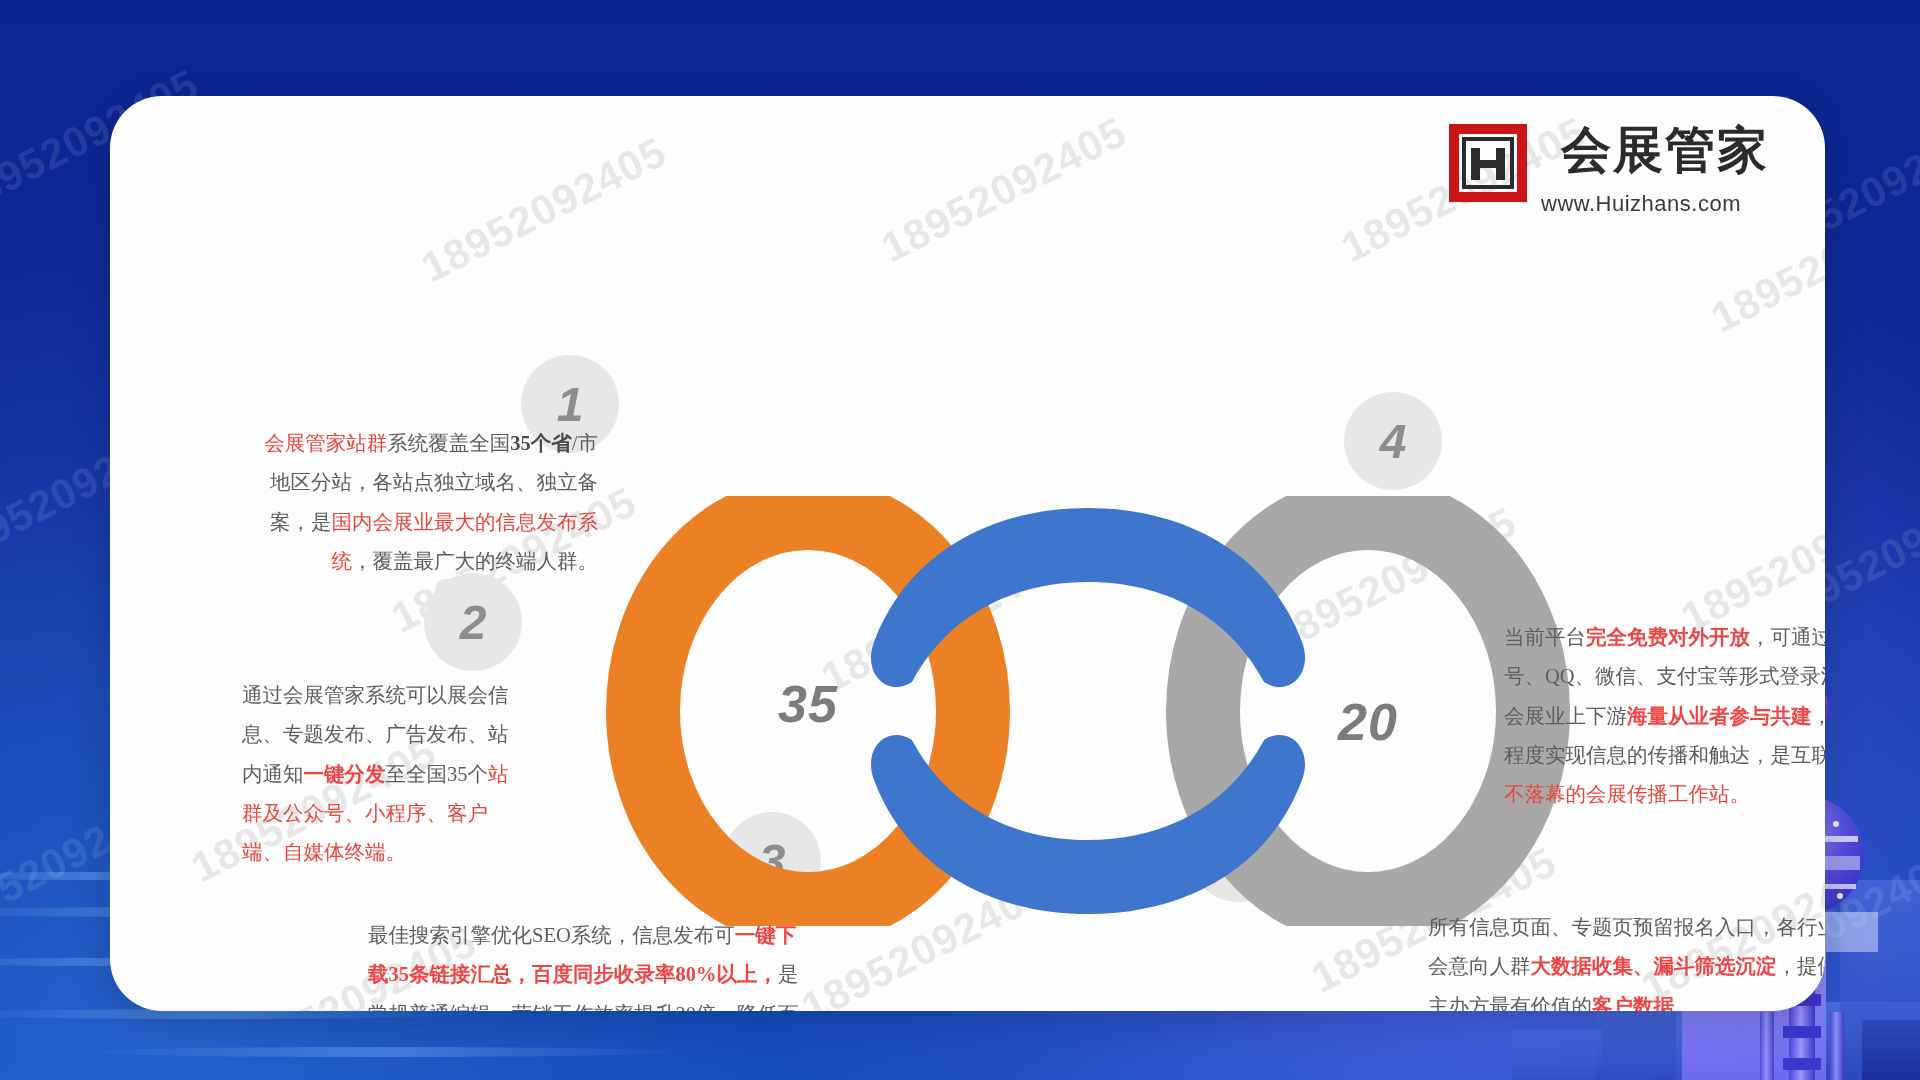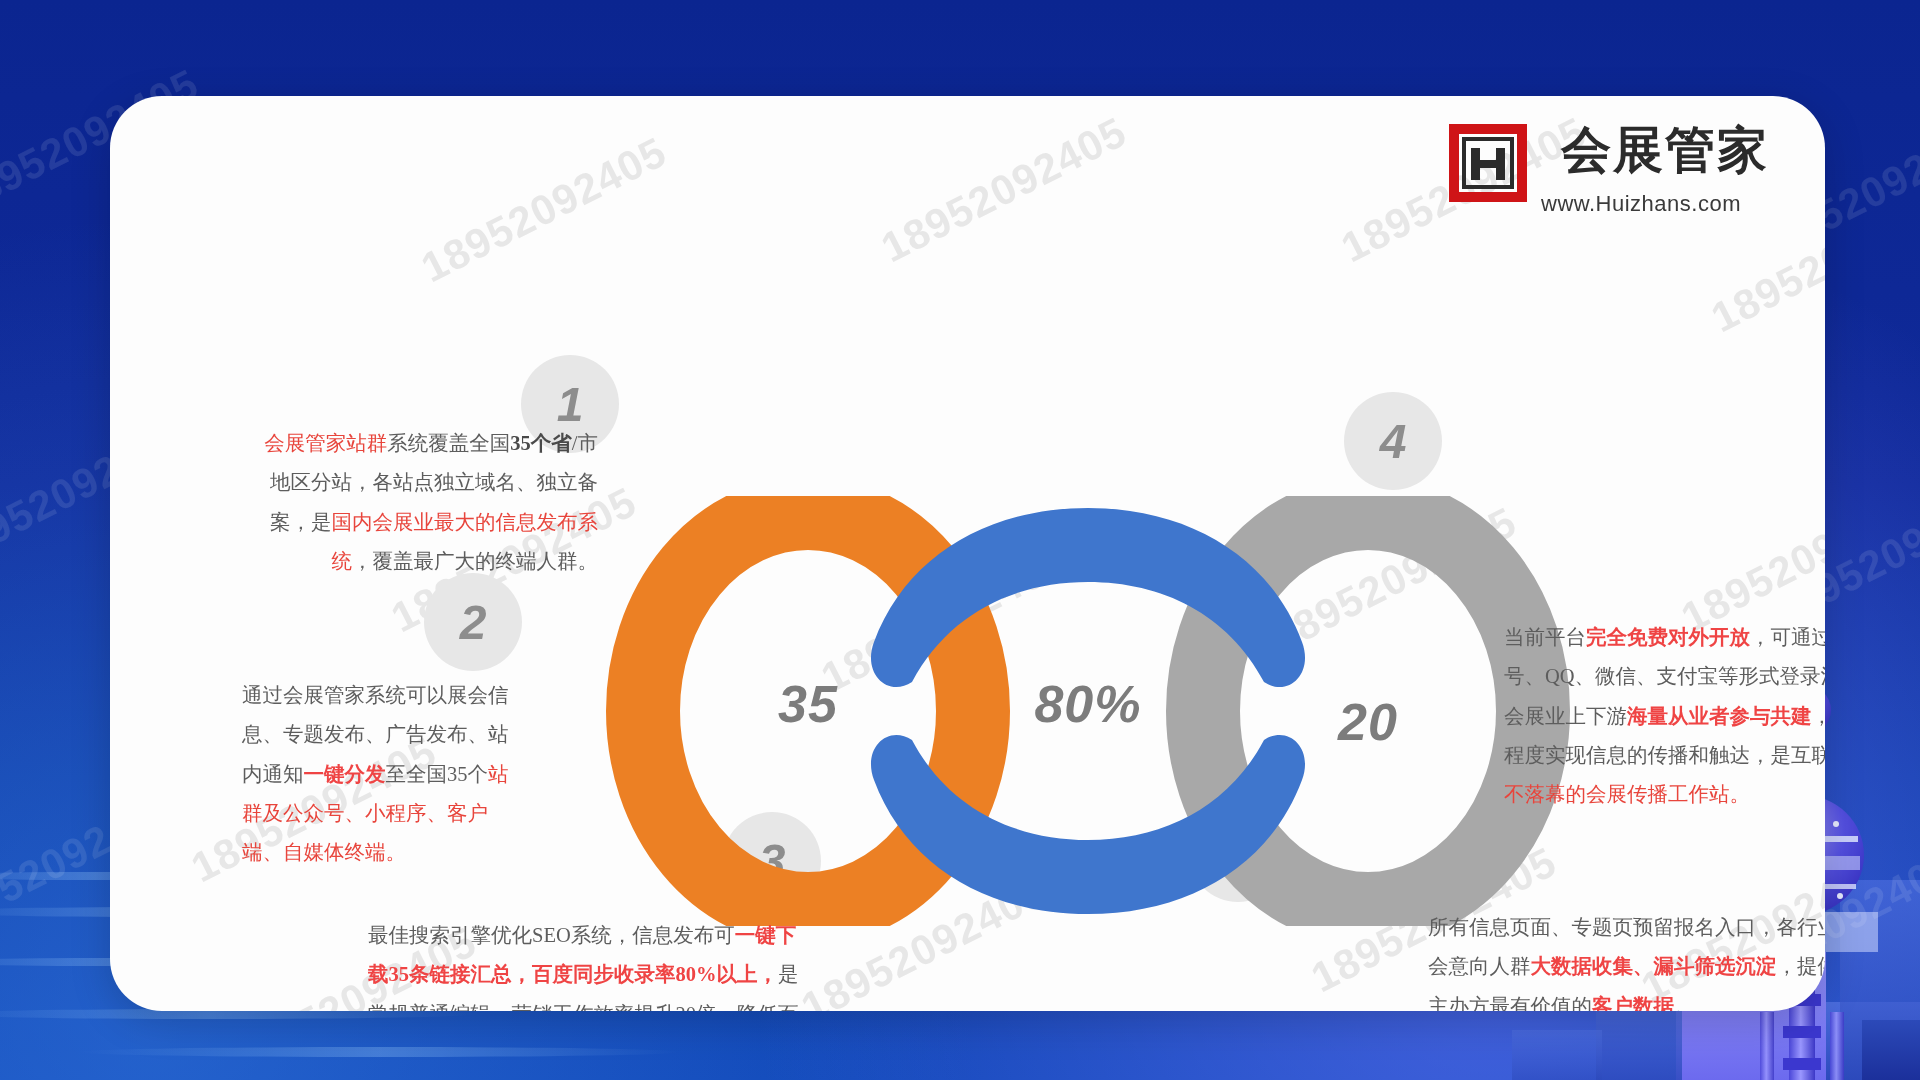--- a/index.html
+++ b/index.html
@@ -249,21 +249,20 @@
       <path d="M 286 284
                C 318 370, 400 418, 500 418
                C 600 418, 682 370, 714 284
                C 726 252, 700 228, 676 244
                C 640 312, 574 344, 500 344
                C 426 344, 360 312, 324 244
                C 300 228, 274 252, 286 284 Z" fill="#3f76cd"></path>
     </svg>
 
     <div class="ring-num" style="left:618px;top:578px;width:160px;">35</div>
-    <div class="ring-num" style="left:898px;top:578px;width:160px;">80%</div>
     <div class="ring-num" style="left:1178px;top:596px;width:160px;">20</div>
 
     <div class="tb t1">
       <span class="r">会展管家站群</span><span>系统覆盖全国</span><span class="b">35个省</span><span>/市地区分站，各站点独立域名、独立备案，是</span><span class="r">国内会展业最大的信息发布系统</span><span>，覆盖最广大的终端人群。</span>
     </div>
 
     <div class="tb t2">
       <span>通过会展管家系统可以展会信息、专题发布、广告发布、站内通知</span><span class="rb">一键分发</span><span>至全国35个</span><span class="r">站群及公众号、小程序、客户端、自媒体终端。</span>
     </div>
 

